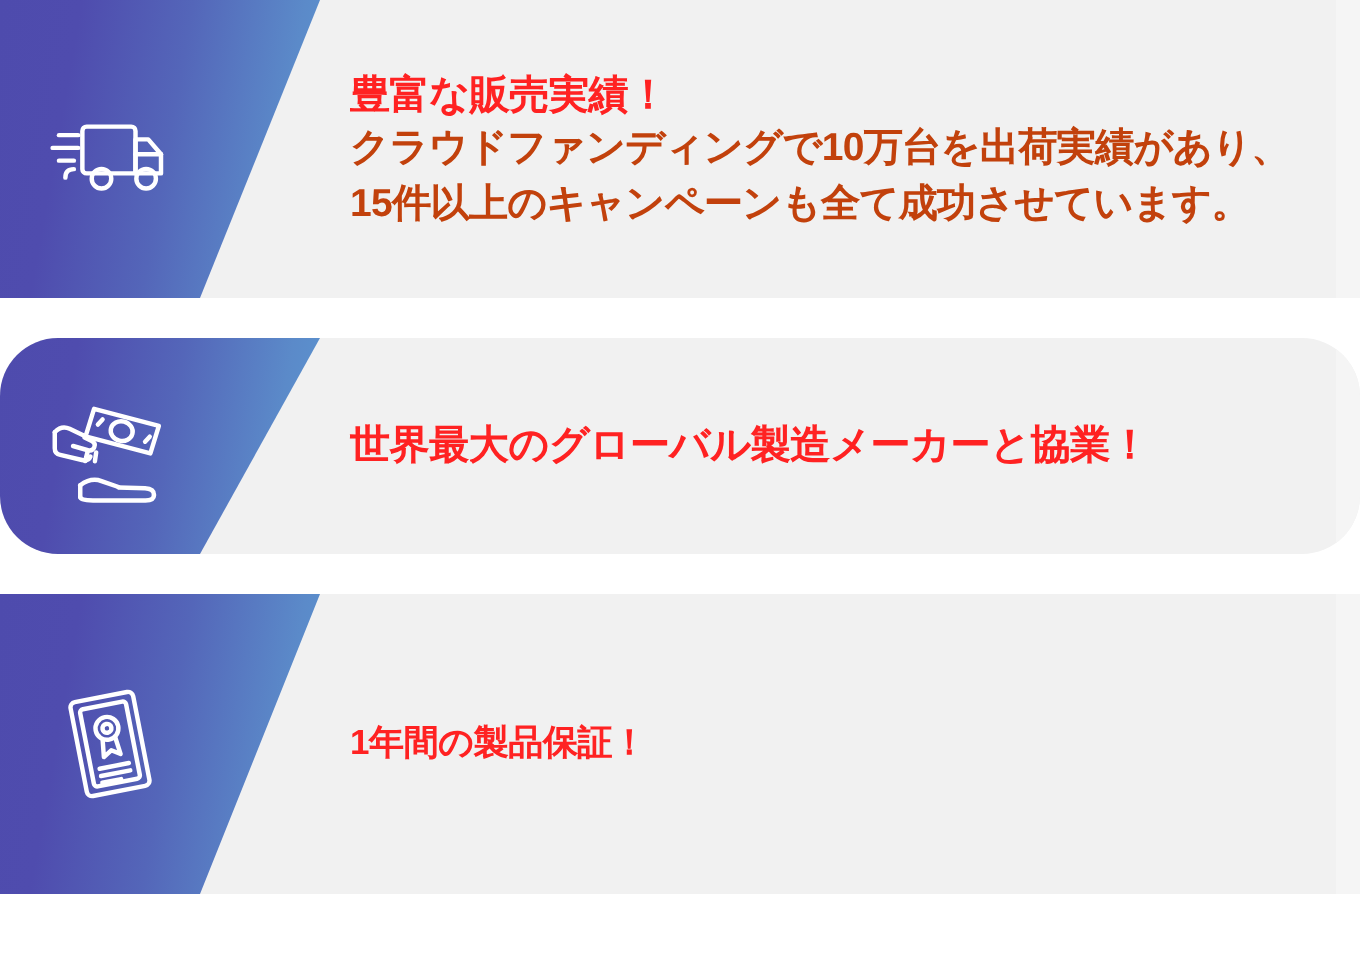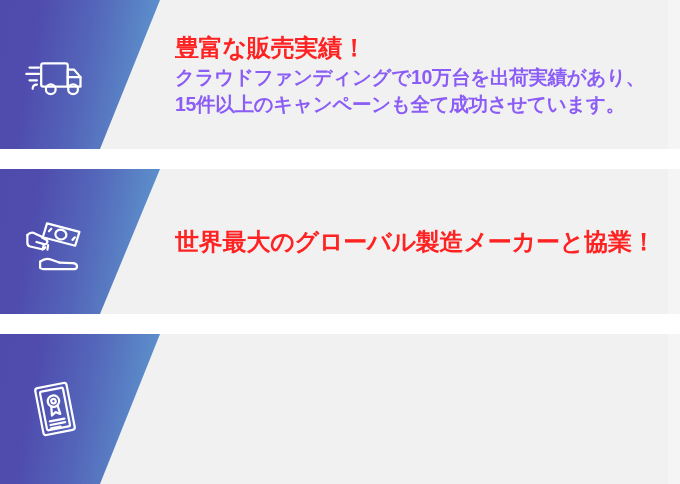--- a/index.html
+++ b/index.html
@@ -24,21 +24,21 @@
 
   .card {
     position: relative;
     width: 680px;
     background: #f1f1f1;
     overflow: hidden;
     flex: none;
   }
   .card.c1 { height: 149px; }
   .gap      { height: 20px; background: #ffffff; flex: none; }
-  .card.c2 { height: 145px; }
+  .card.c2 { height: 108px; border-radius: 29px; }
   .card.c3 { height: 150px; }
 
   
   .card::after {
     content: "";
     position: absolute;
     top: 0; right: 0; bottom: 0;
     width: 12px;
     background: #f5f5f5;
   }
@@ -80,29 +80,29 @@
     top: 0;
     bottom: 0;
     display: flex;
     flex-direction: column;
     justify-content: center;
     z-index: 2;
   }
 
   .headline {
     color: #ff2222;
-    font-size: 24px;
+    font-size: 20px;
     font-weight: bold;
     line-height: 1.33;
     letter-spacing: -0.2px;
     white-space: nowrap;
   }
 
   .body-text {
-    color: #8b5cf6;
+    color: #c2410c;
     font-size: 19.5px;
     font-weight: bold;
     line-height: 1.42;
     letter-spacing: -0.3px;
   }
 
   .c1 .content { padding-top: 2px; }
   .c3 .headline { font-size: 17.5px; }
 </style>
 </head>
@@ -169,16 +169,17 @@
           <circle cx="32" cy="24.5" r="5.4"></circle>
           <circle cx="32" cy="24.5" r="2.1"></circle>
           <path d="M29 29.2 L28 37.5 L32 35 L36 37.5 L35 29.2"></path>
           <path d="M25 42.5 H39"></path>
           <path d="M25 46 H39"></path>
           <path d="M25 49.2 H34"></path>
         </g>
       </svg>
     </div>
     <div class="content">
+      <div class="headline">1年間の製品保証！</div>
     </div>
   </div>
 
 </div>
 
 </body></html>

